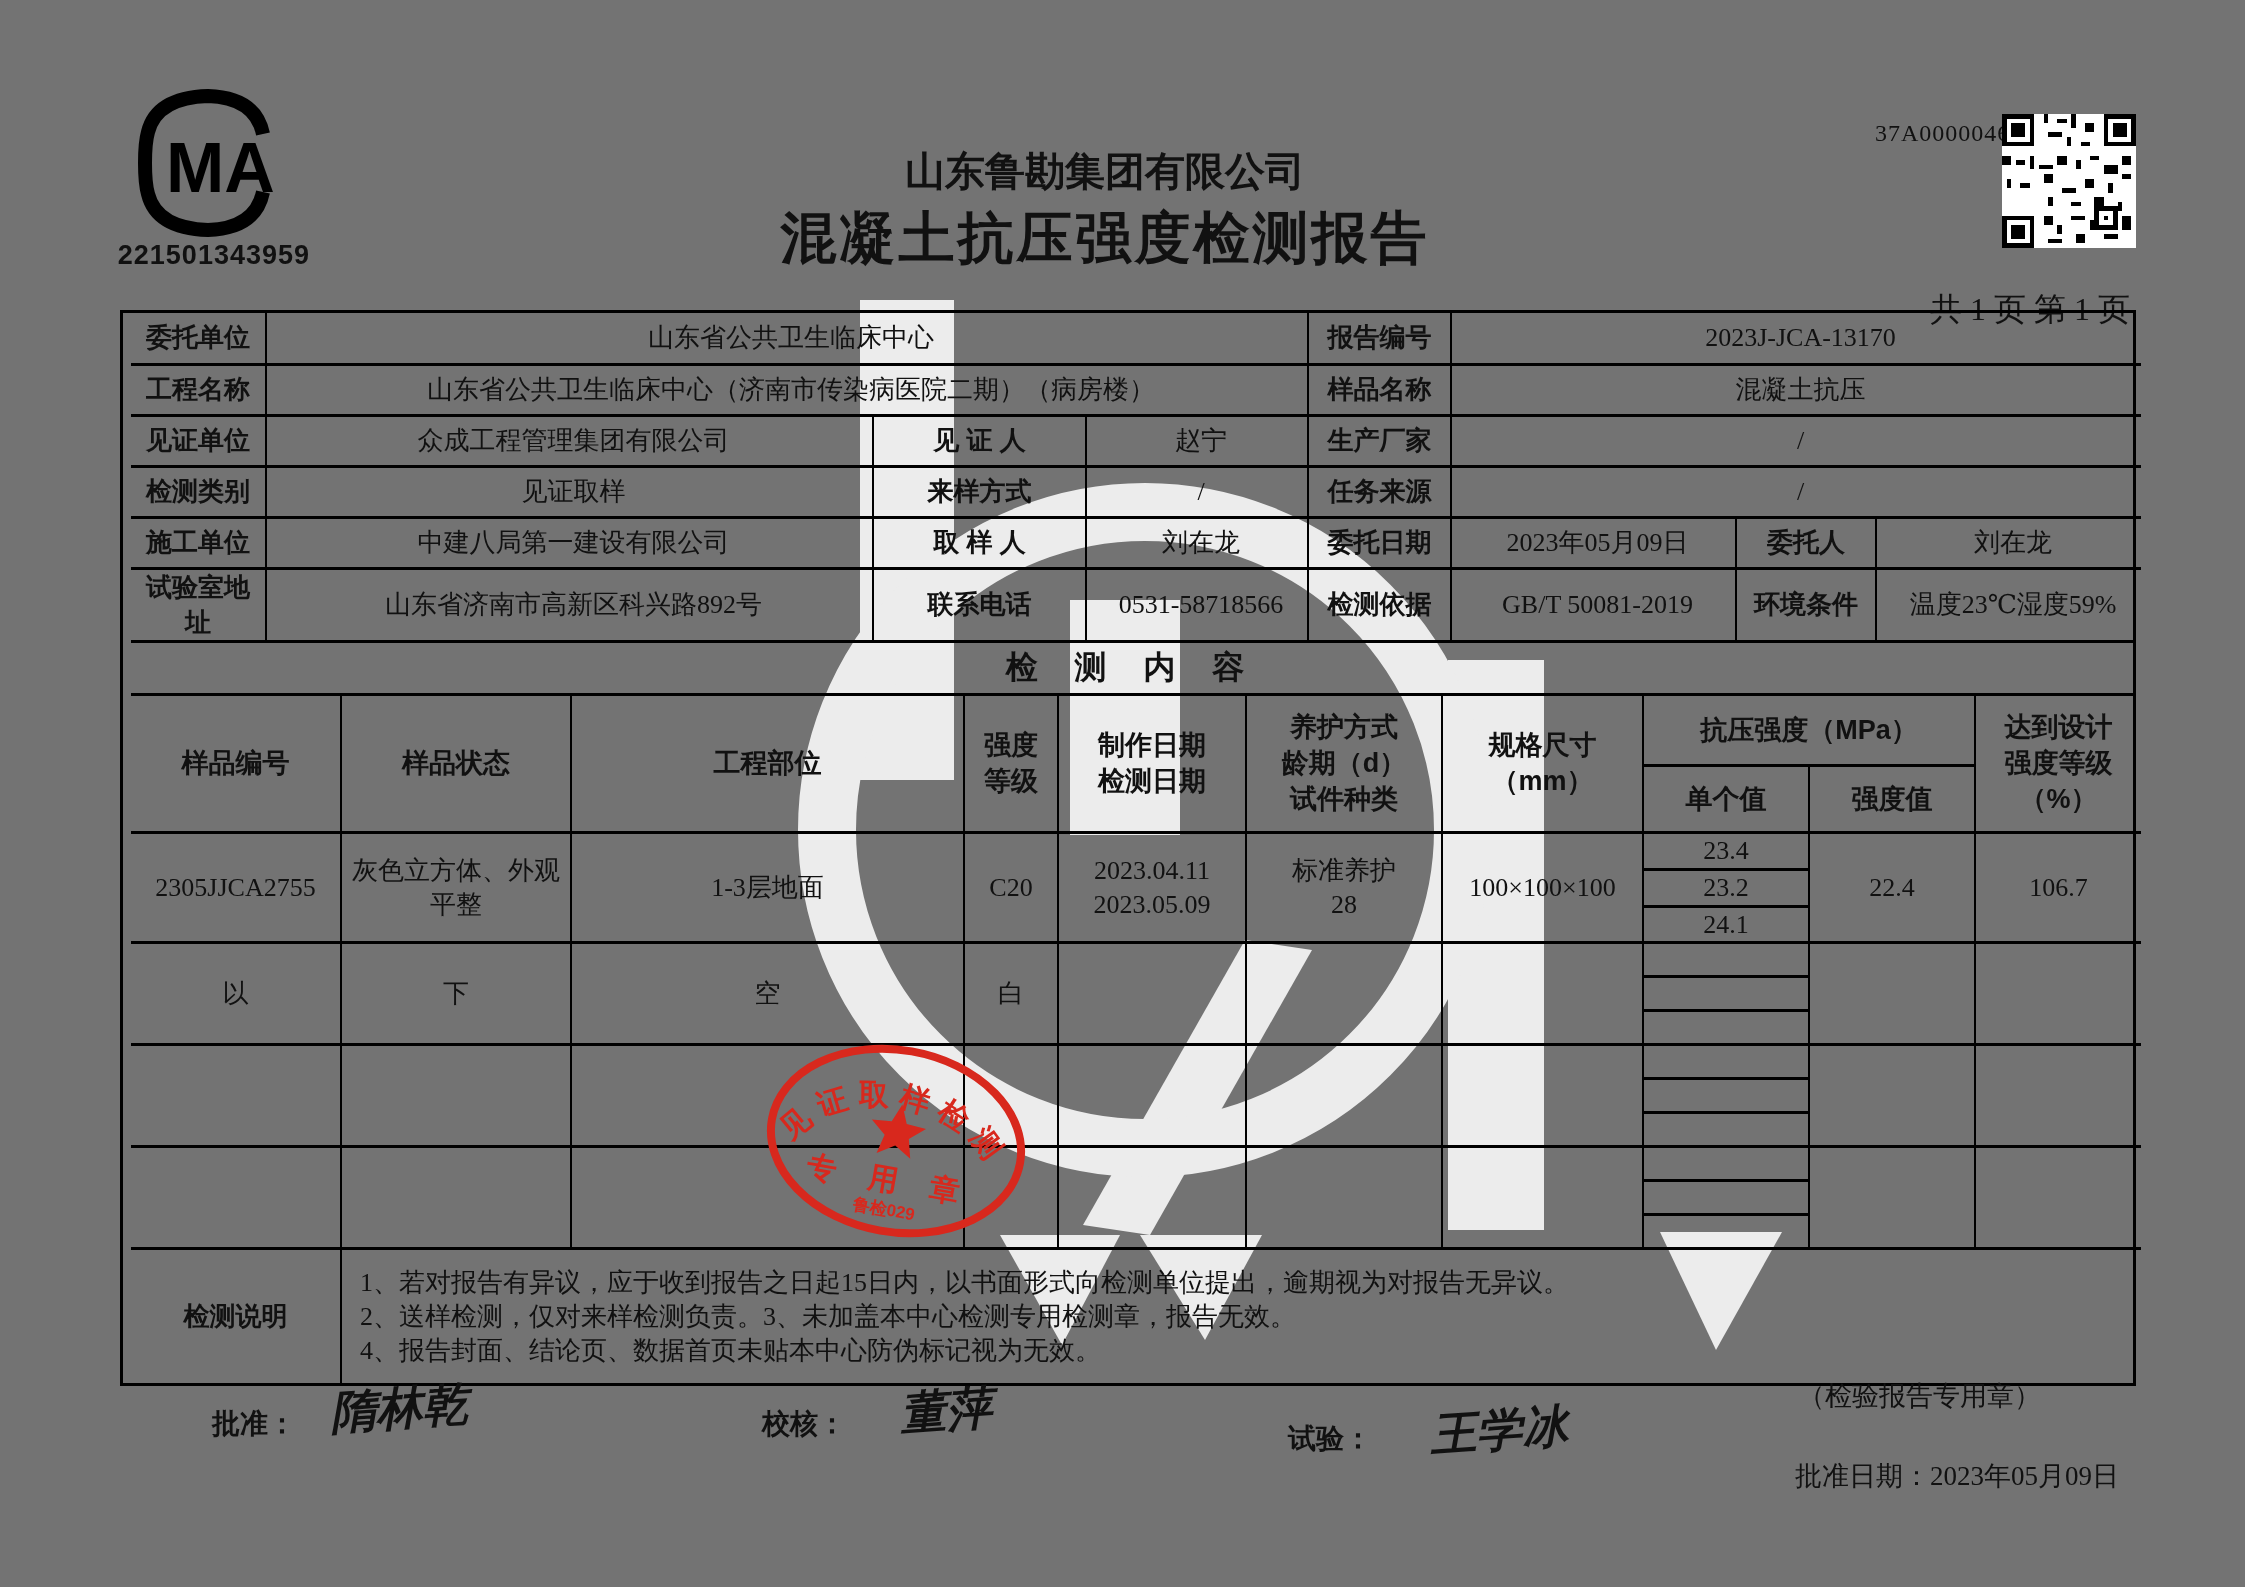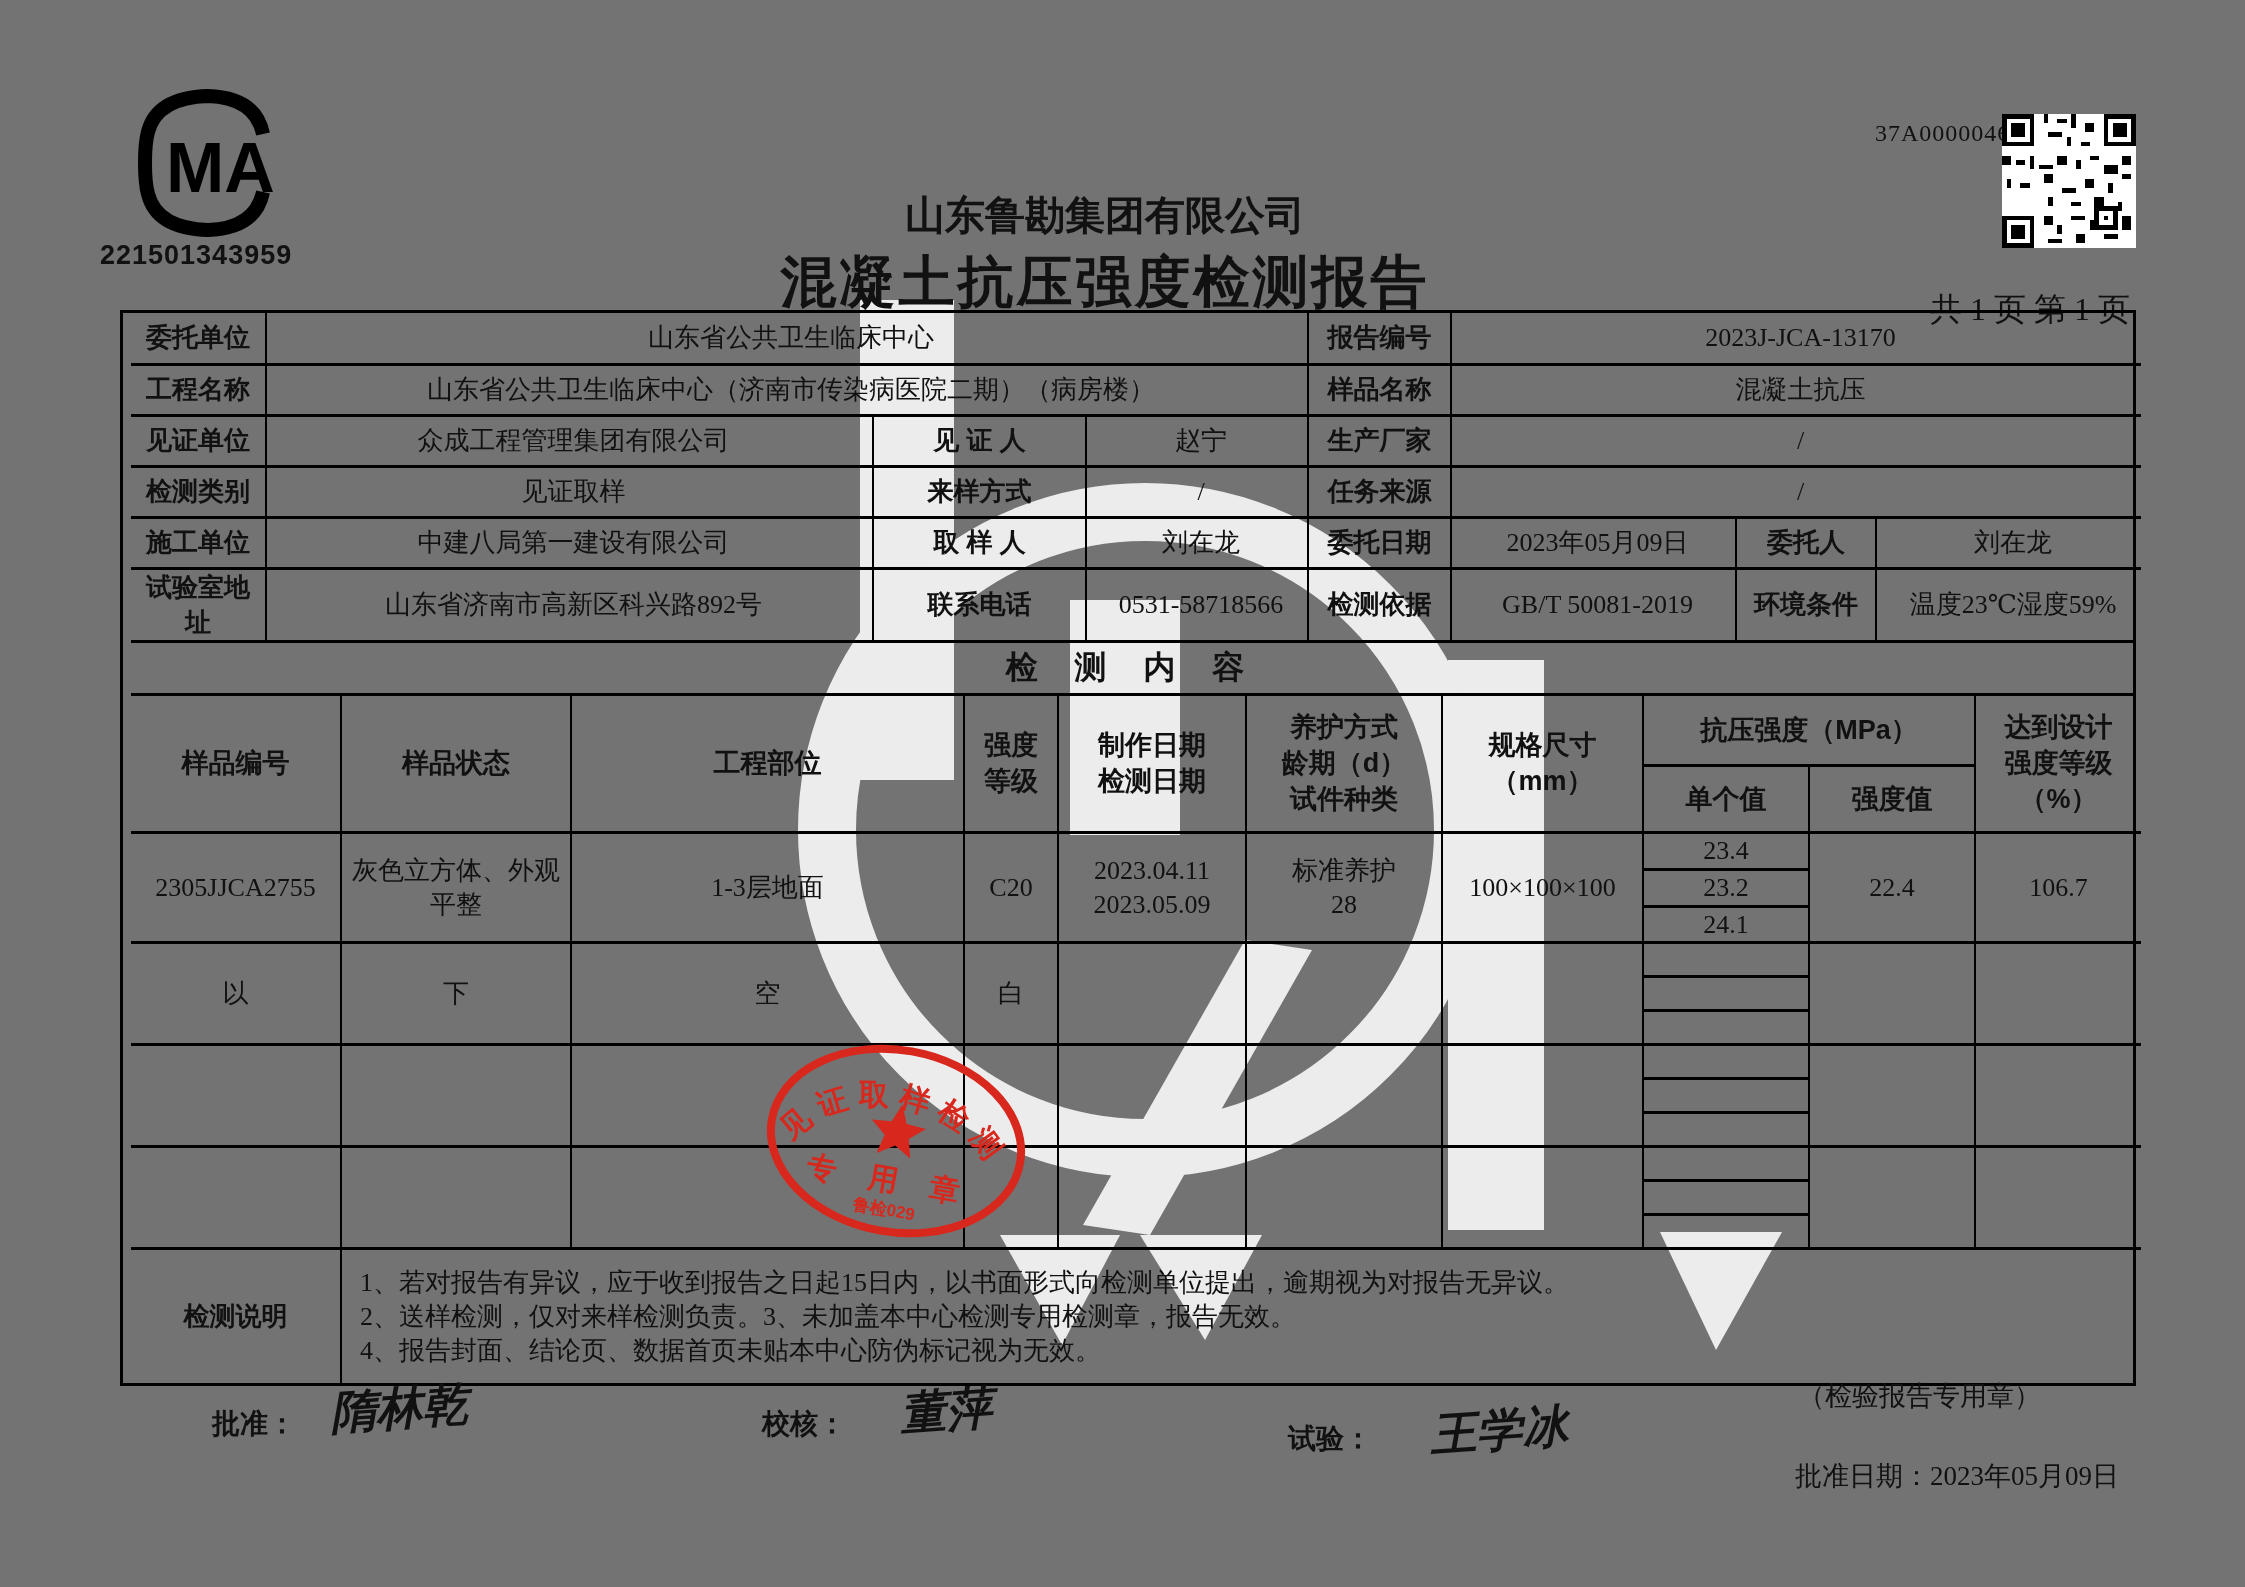--- a/index.html
+++ b/index.html
@@ -6,23 +6,23 @@
   #page{position:relative;width:2245px;height:1587px;background:#737373;overflow:hidden;
         font-family:"Liberation Serif","DejaVu Serif",serif;color:#111;}
   .abs{position:absolute;}
   .pre{white-space:pre-line;}
 
   
   #watermark{position:absolute;left:0;top:0;z-index:0;}
   .content{position:relative;z-index:1;}
 
   
-  #cma-num{left:100px;top:240px;width:210px;text-align:left;font-weight:bold;font-size:27px;
+  #cma-num{left:100px;top:240px;width:210px;text-align:right;font-weight:bold;font-size:27px;
            font-family:"Liberation Sans","DejaVu Sans",sans-serif;letter-spacing:1px;}
-  #titleblock{left:0;top:144px;width:2210px;text-align:center;margin-top:44px;}
+  #titleblock{left:0;top:144px;width:2210px;text-align:center;}
   #org-name{font-size:40px;font-weight:bold;font-family:"Liberation Sans","DejaVu Sans",sans-serif;}
   #report-title{font-size:56px;font-weight:bold;letter-spacing:3px;margin-top:2px;
                 font-family:"Liberation Sans","DejaVu Sans",sans-serif;}
   #doc-num{left:1875px;top:120px;font-size:24px;letter-spacing:1px;}
   #page-ind{left:1930px;top:264px;width:230px;font-size:32px;text-align:left;margin-top:24px;}
 
   
   #doc{left:120px;top:310px;width:2016px;border:3px solid #000;background:transparent;box-sizing:border-box;padding-left:8px;}
   table{border-collapse:collapse;border:hidden;table-layout:fixed;width:2010px;}
   td,th{border:2px solid #000;border-top-width:3px;border-bottom-width:3px;

